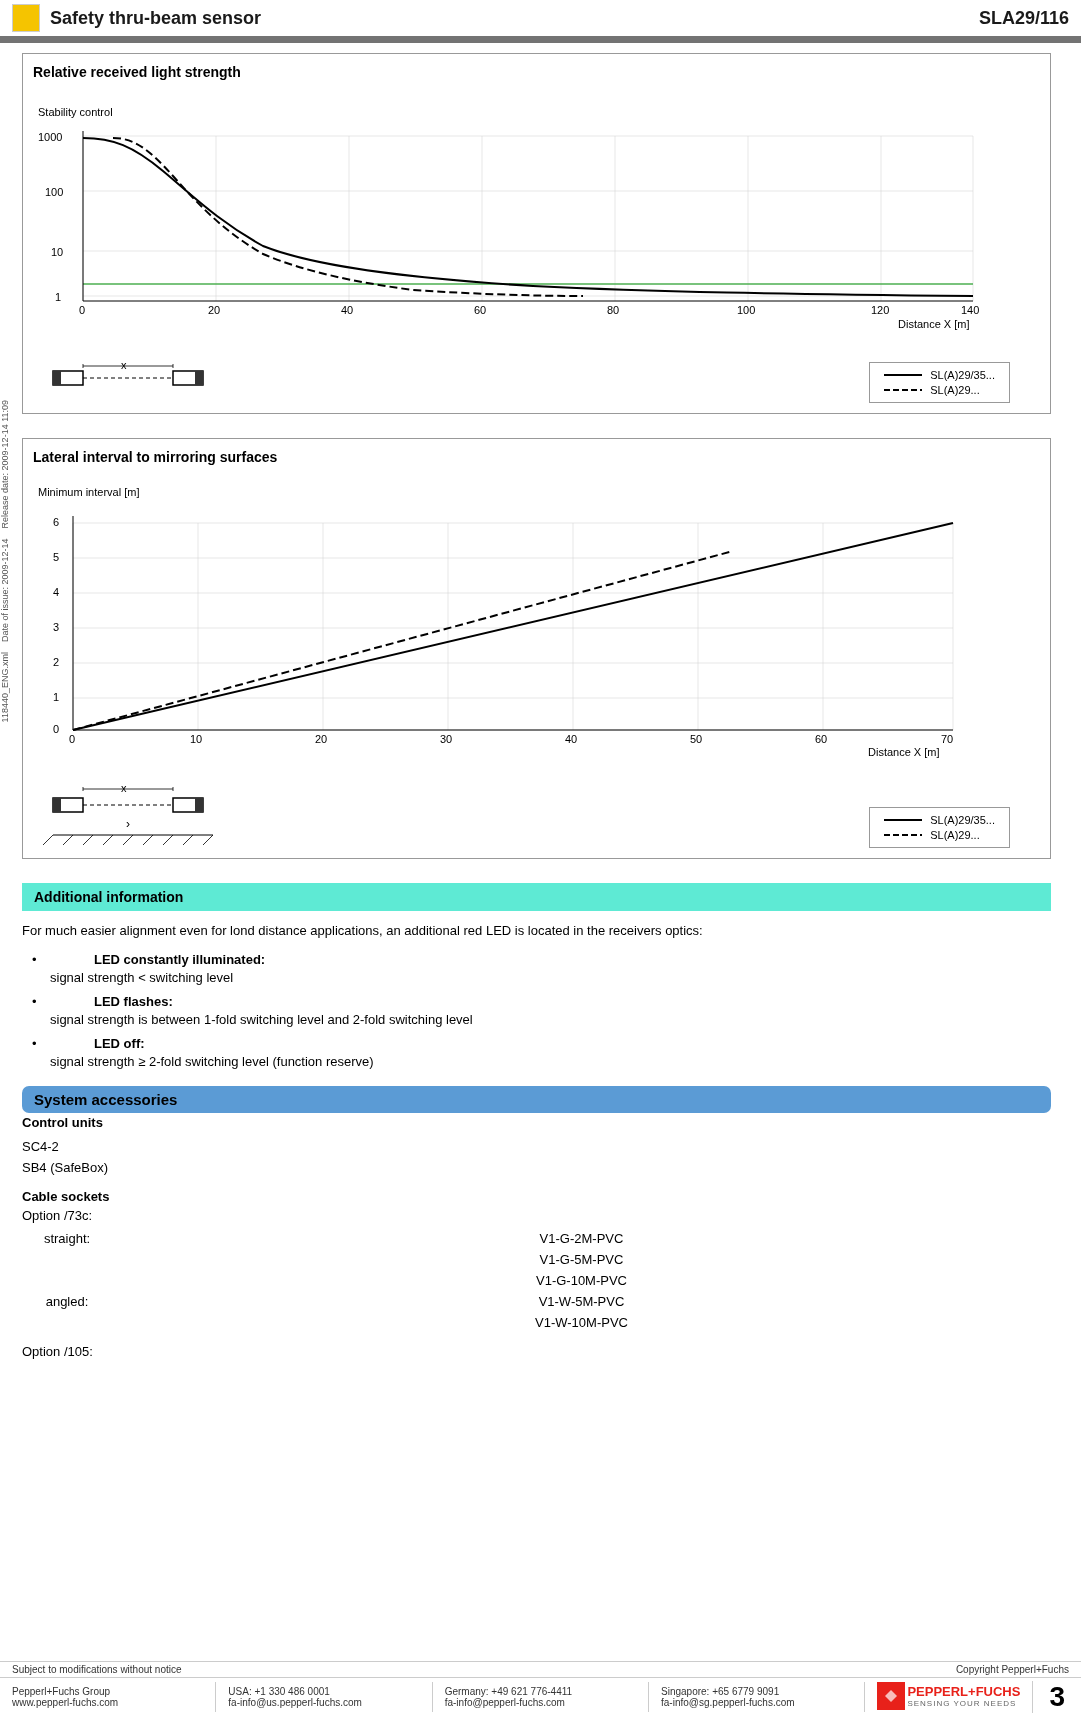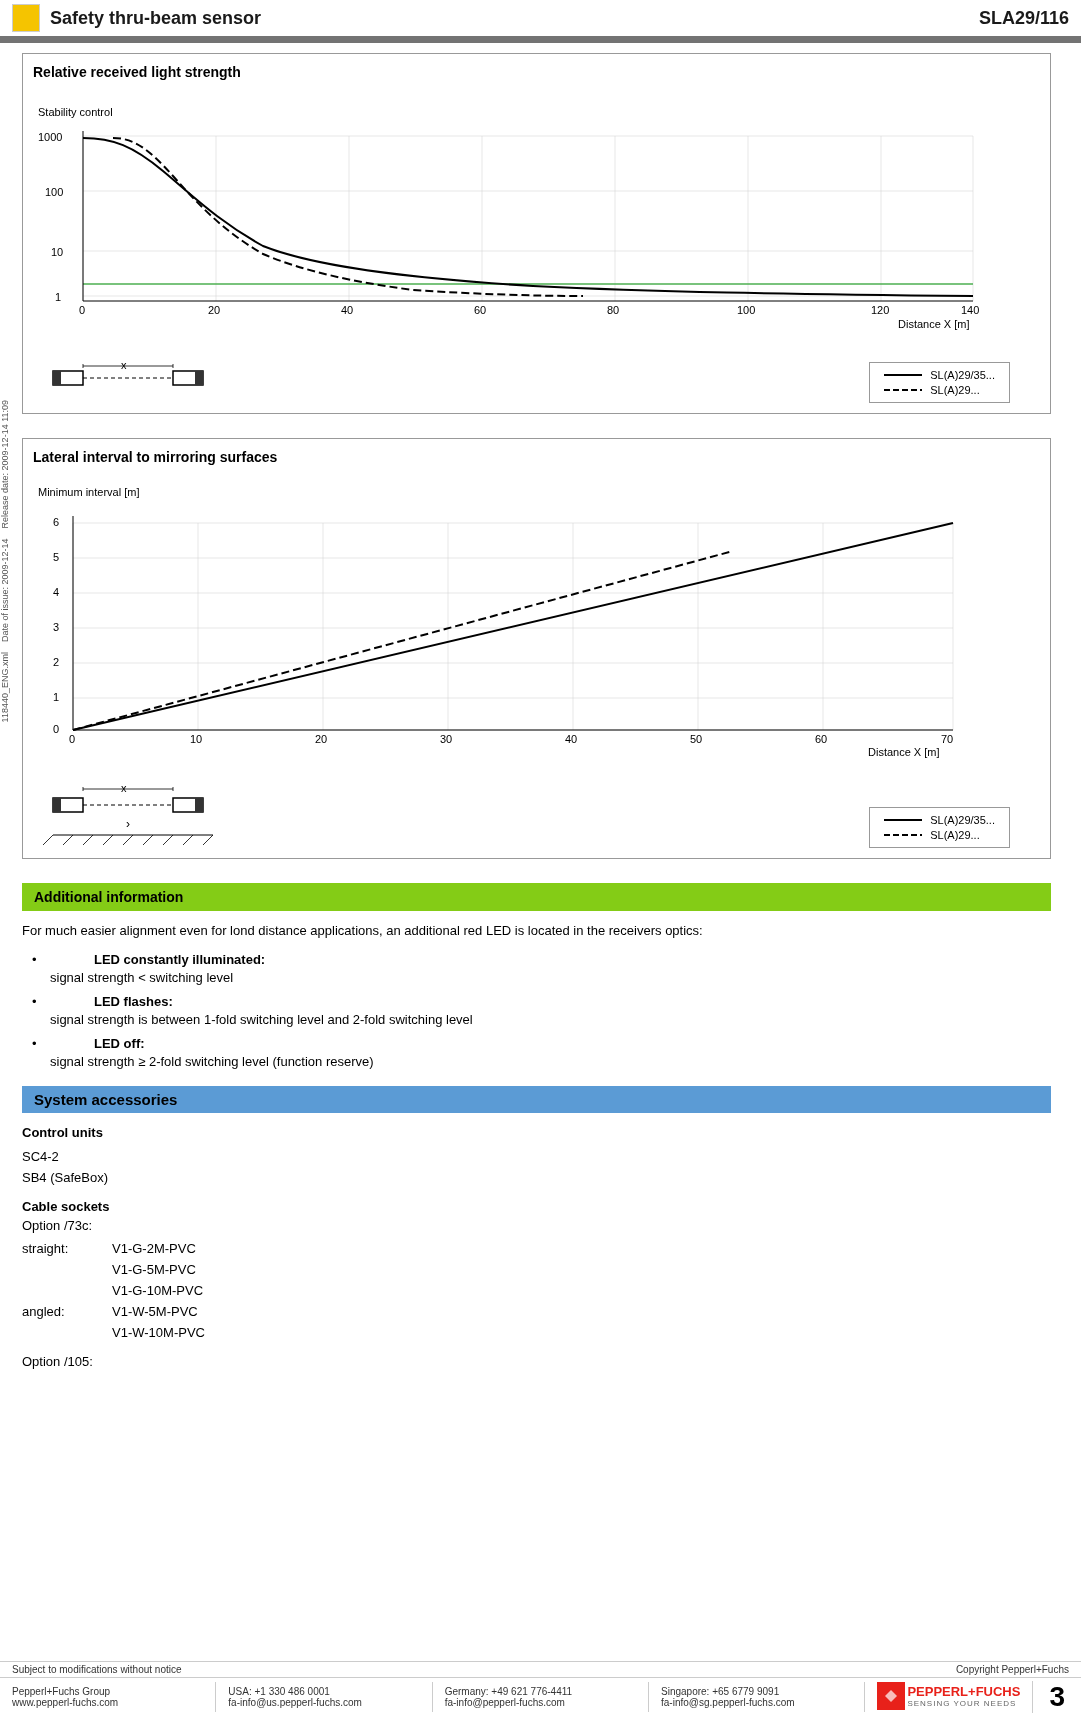--- a/index.html
+++ b/index.html
@@ -73,21 +73,21 @@
     }
     .chart-title {
       font-size: 14px;
       font-weight: bold;
       margin-bottom: 6px;
       color: #000;
     }
 
     
     .additional-info-header {
-      background: #84cc16;
+      background: #5eead4;
       padding: 6px 12px;
       font-size: 14px;
       font-weight: bold;
       margin-bottom: 10px;
     }
 
     .info-text {
       margin-bottom: 10px;
       line-height: 1.5;
     }
@@ -113,21 +113,21 @@
       padding-left: 44px;
     }
 
     
     .system-accessories-header {
       background: #5b9bd5;
       padding: 5px 12px;
       font-size: 15px;
       font-weight: bold;
       color: #000;
-      margin-bottom: 10px;
+      border-radius: 7px;
     }
 
     .section-subtitle {
       font-weight: bold;
       margin-bottom: 4px;
     }
 
     .control-units {
       margin-bottom: 10px;
       line-height: 1.6;
@@ -140,20 +140,21 @@
     .option-label {
       margin-bottom: 6px;
     }
 
     .options-table {
       display: grid;
       grid-template-columns: 90px 1fr;
       row-gap: 1px;
       margin-bottom: 10px;
       line-height: 1.6;
+      text-align: center;
     }
     .options-table .label-cell {
       font-weight: normal;
     }
     .options-table .value-cell {
       font-weight: normal;
     }
 
     
     .footer {

